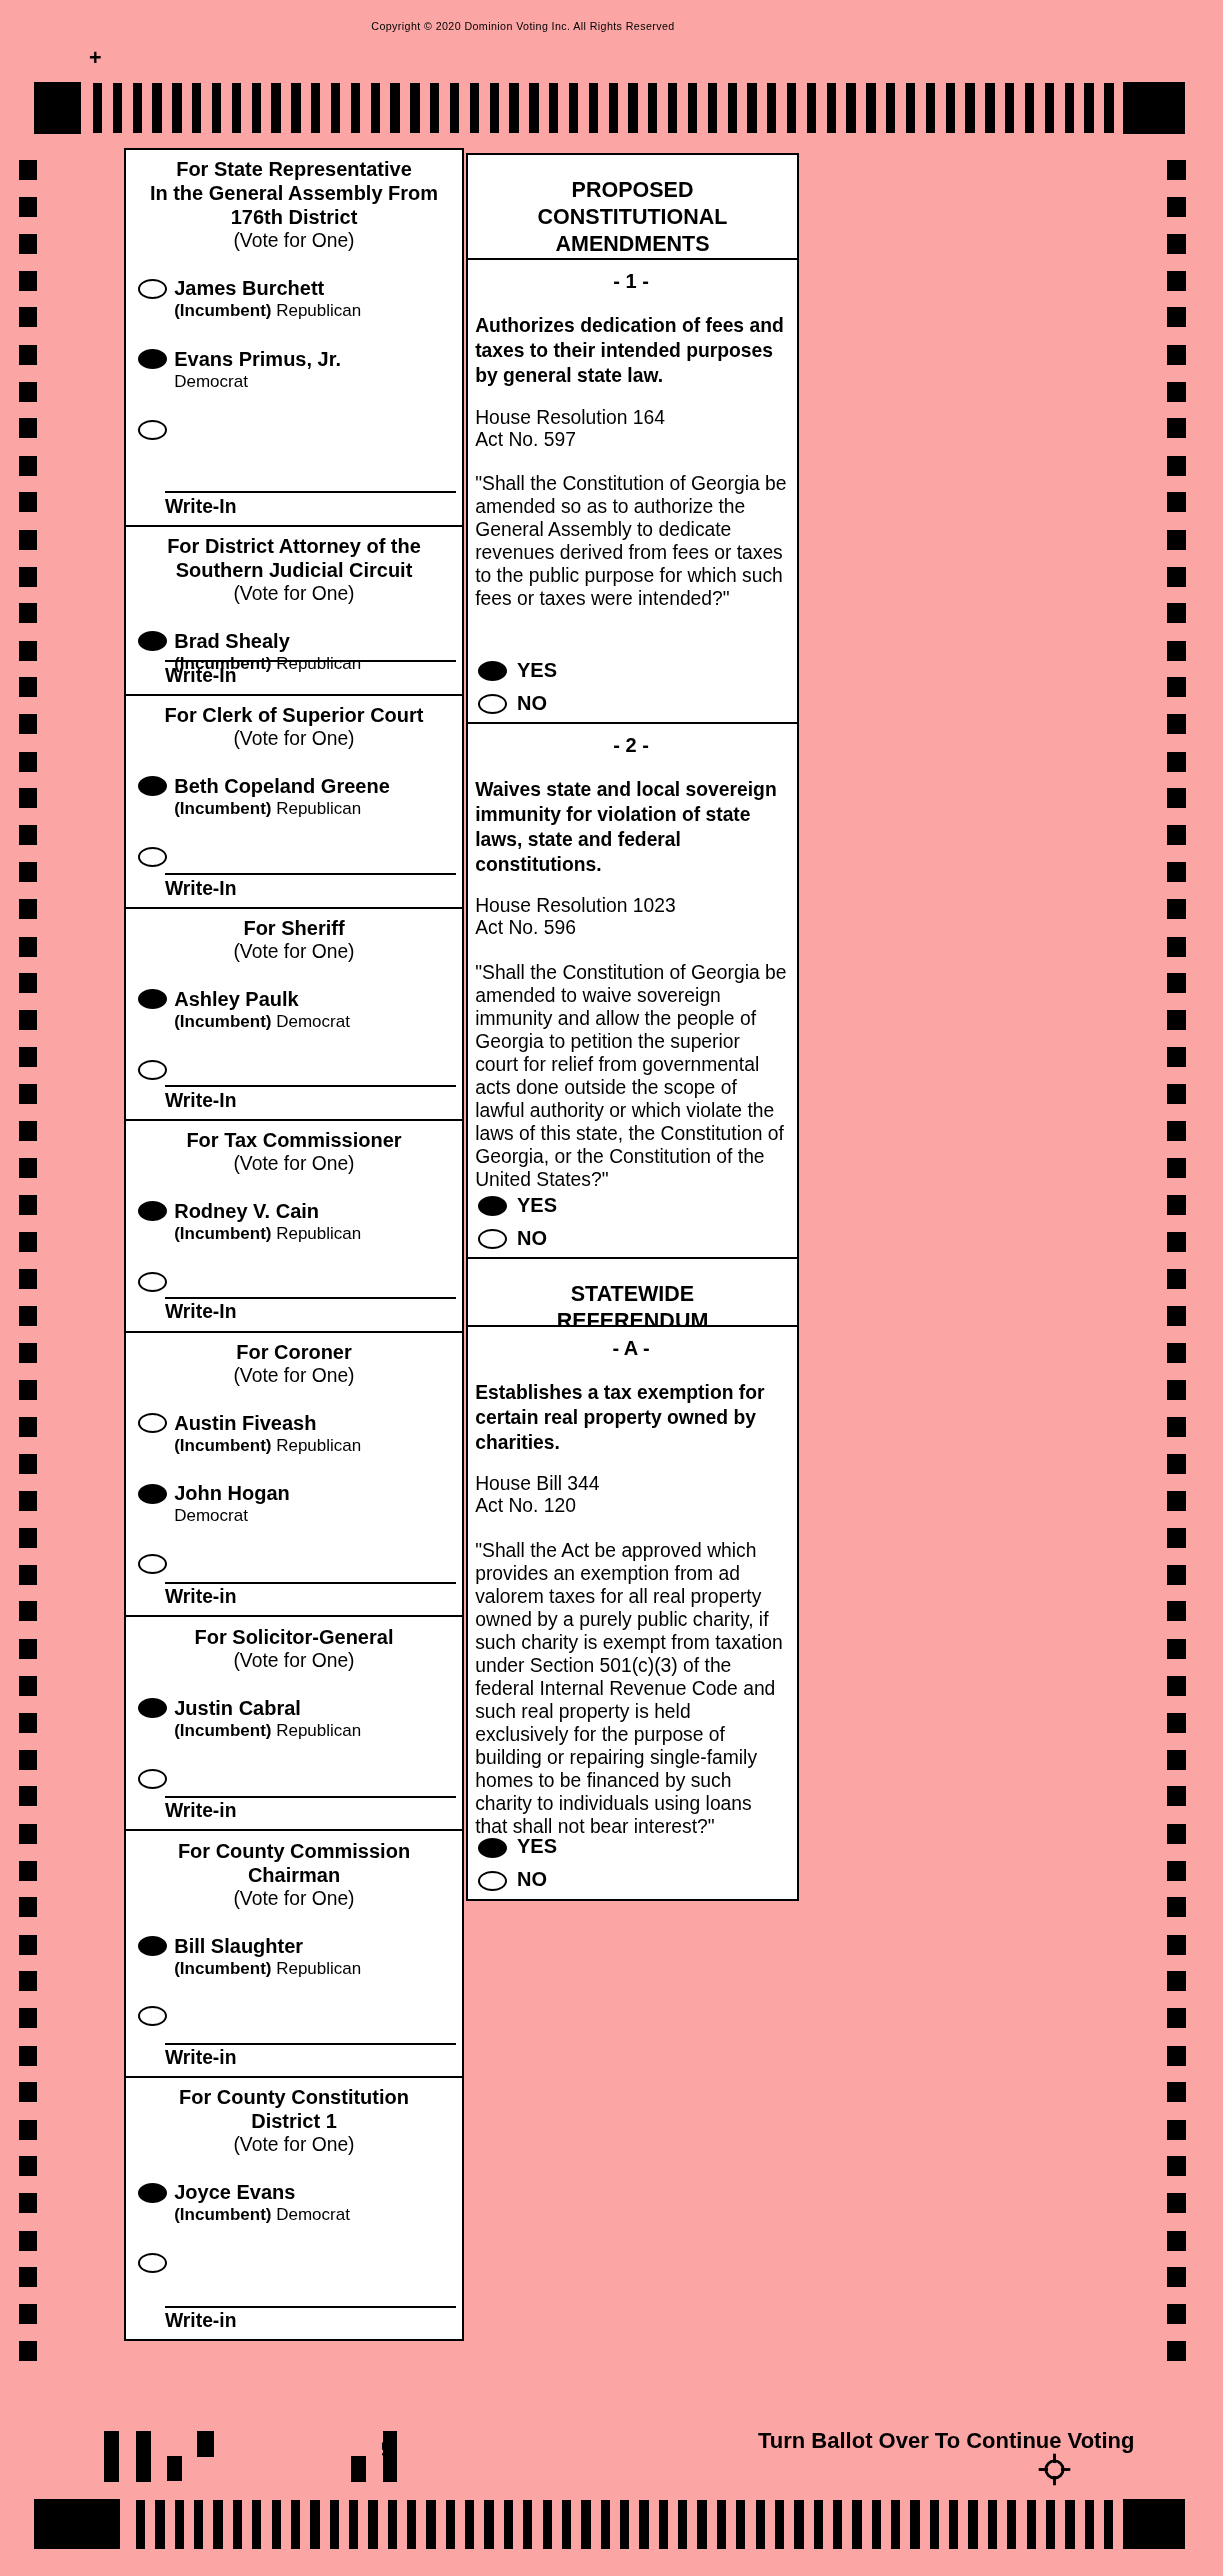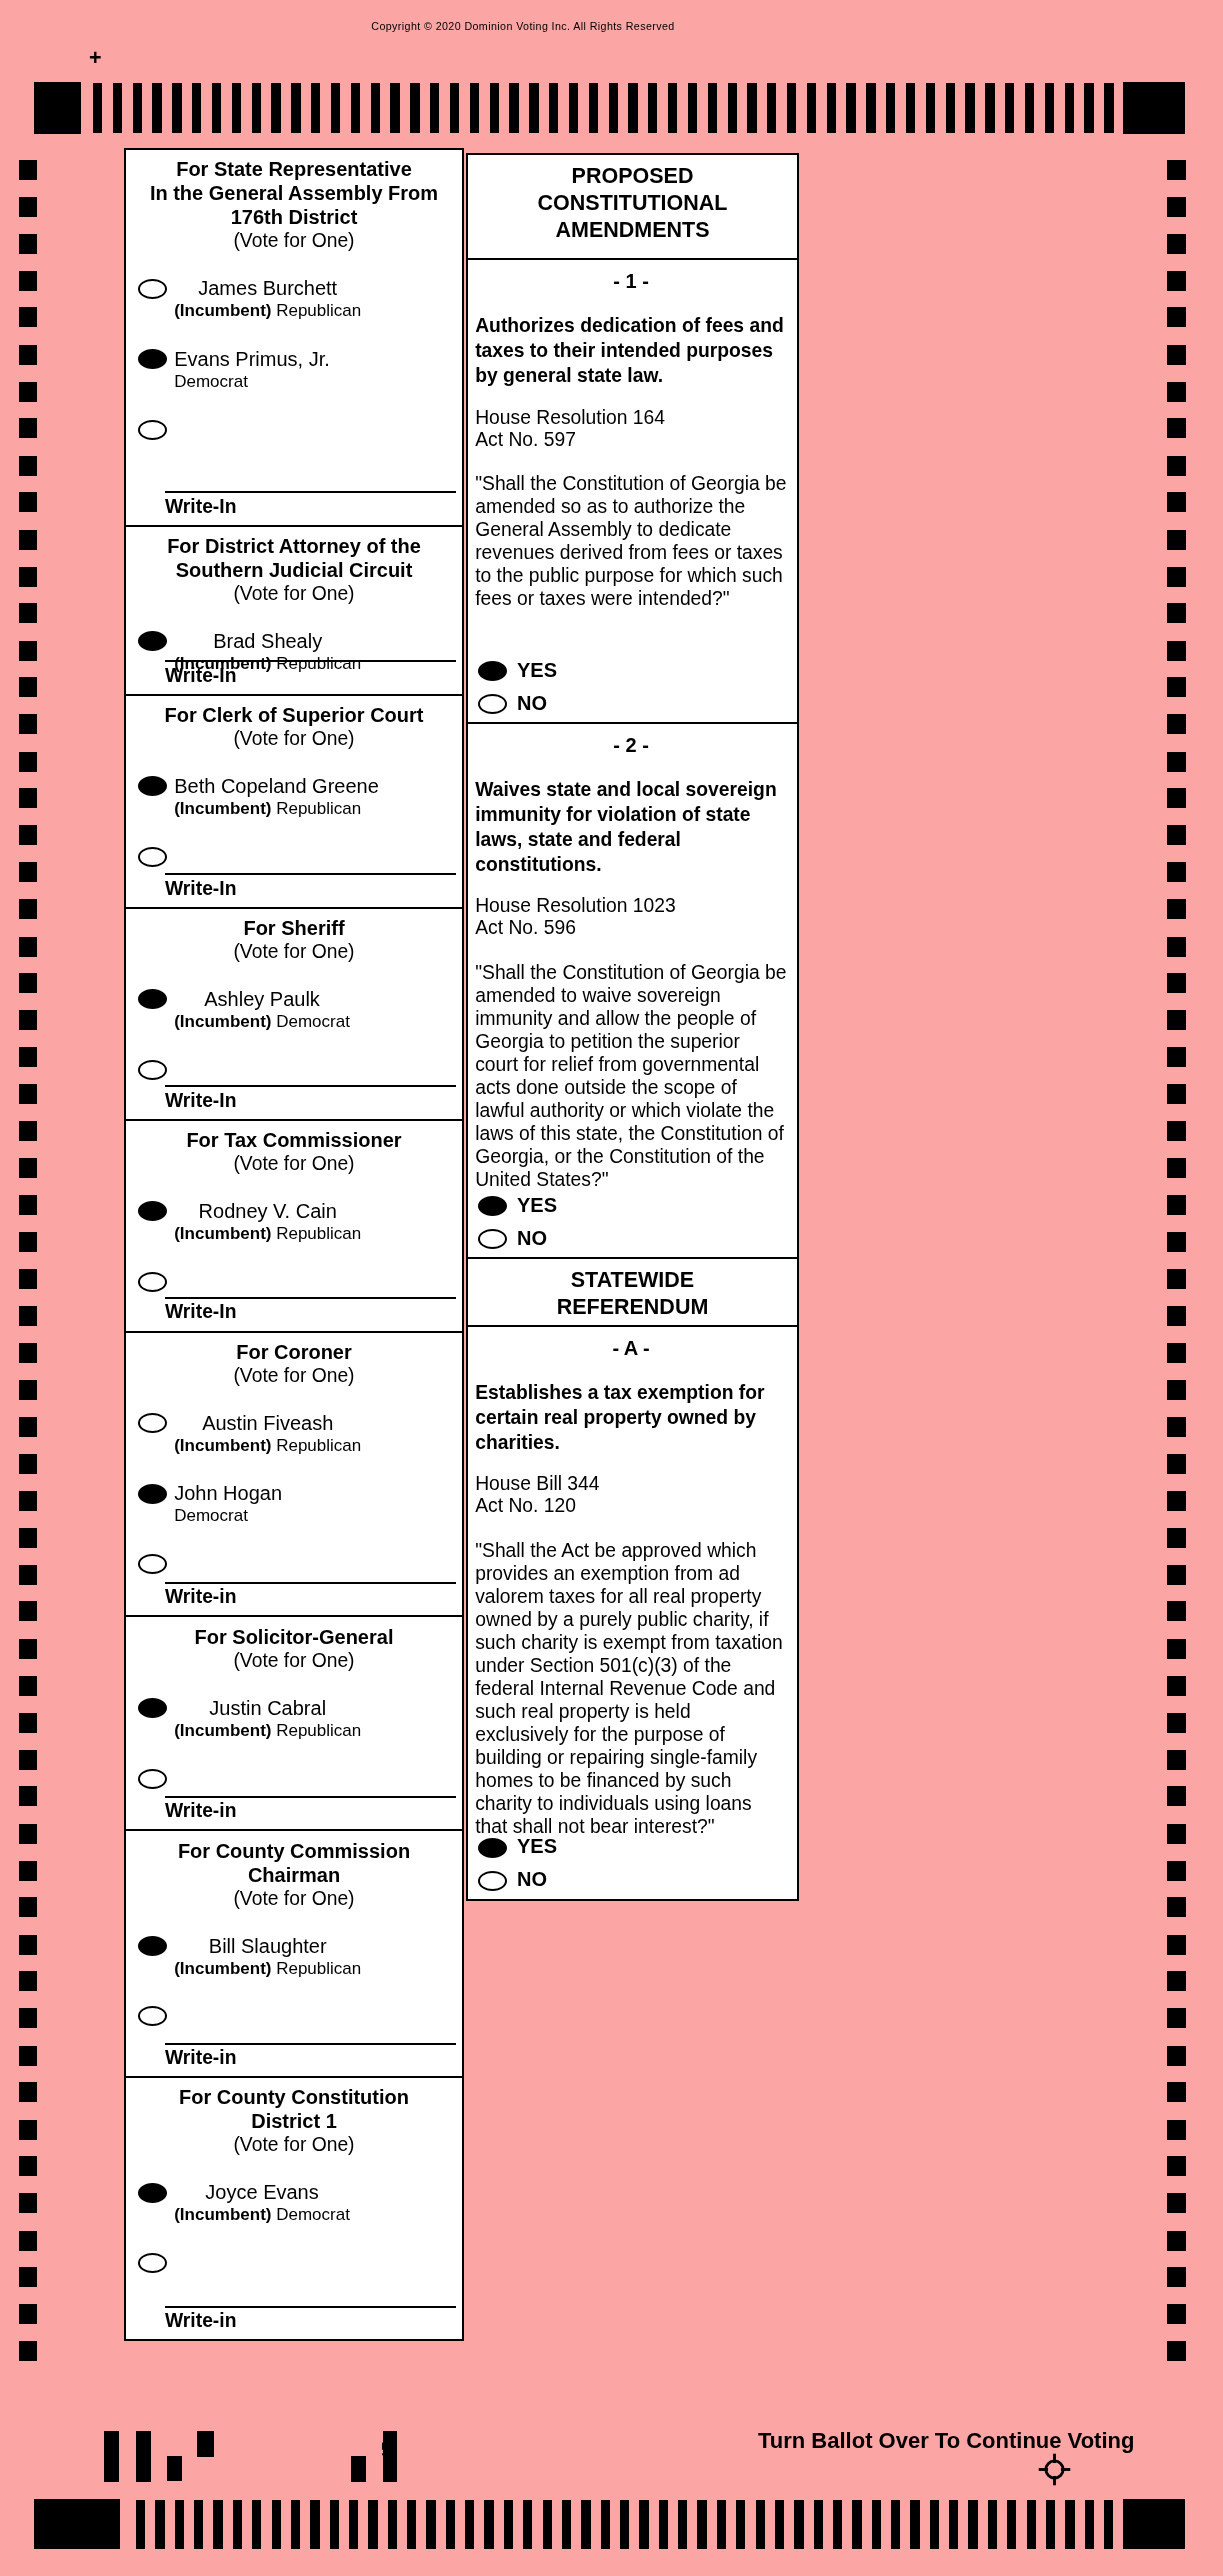--- a/index.html
+++ b/index.html
@@ -27,28 +27,28 @@
   .race-title-line{font-size:20px;font-weight:bold;line-height:24px;}
   .race-instruction{font-size:19.3px;line-height:24px;}
   .cand-list{margin-top:24px;}
   .cand-row{display:flex;align-items:flex-start;margin-bottom:26px;min-height:44px;padding-left:12px;}
   .oval{
     flex:0 0 auto;width:29px;height:20px;border:2.1px solid #000;border-radius:50%;
     box-sizing:border-box;background:#fff;margin-top:1.4px;
   }
   .oval.filled{background:#000;}
   .cand-text{margin-left:7.2px;}
-  .cand-name{font-size:20px;font-weight:normal;line-height:23px;display:block;text-align:center;}
+  .cand-name{font-size:20px;font-weight:bold;line-height:23px;display:block;}
   .cand-party{font-size:17px;line-height:21.5px;display:block;margin-left:0;}
   .cand-party b{font-weight:bold;}
   .write-in{position:absolute;left:39px;right:5.7px;bottom:7.2px;}
   .write-in-line{border-top:2.1px solid #000;height:0;}
   .write-in-label{font-size:19.3px;font-weight:bold;line-height:23px;padding-top:1.4px;}
   
-  .measure-head{text-align:center;padding-top:8px;}
+  .measure-head{text-align:center;padding-top:22px;}
   .head-line{font-size:21.5px;font-weight:bold;line-height:27px;}
   .measure-box{padding:11.5px 10px 0 7.2px;}
   .measure-number{text-align:center;font-size:20px;font-weight:bold;line-height:21.5px;}
   .measure-summary{margin-top:20px;font-size:19.3px;font-weight:bold;line-height:25px;}
   .measure-refs{margin-top:18.6px;font-size:19.3px;line-height:22px;}
   .measure-question{margin-top:21.5px;font-size:19.3px;line-height:23px;}
   .yesno{position:absolute;left:10px;bottom:7.2px;}
   .yn-row{display:flex;align-items:center;margin-top:10px;}
   .yn-label{font-size:20px;font-weight:bold;margin-left:10px;}
   

